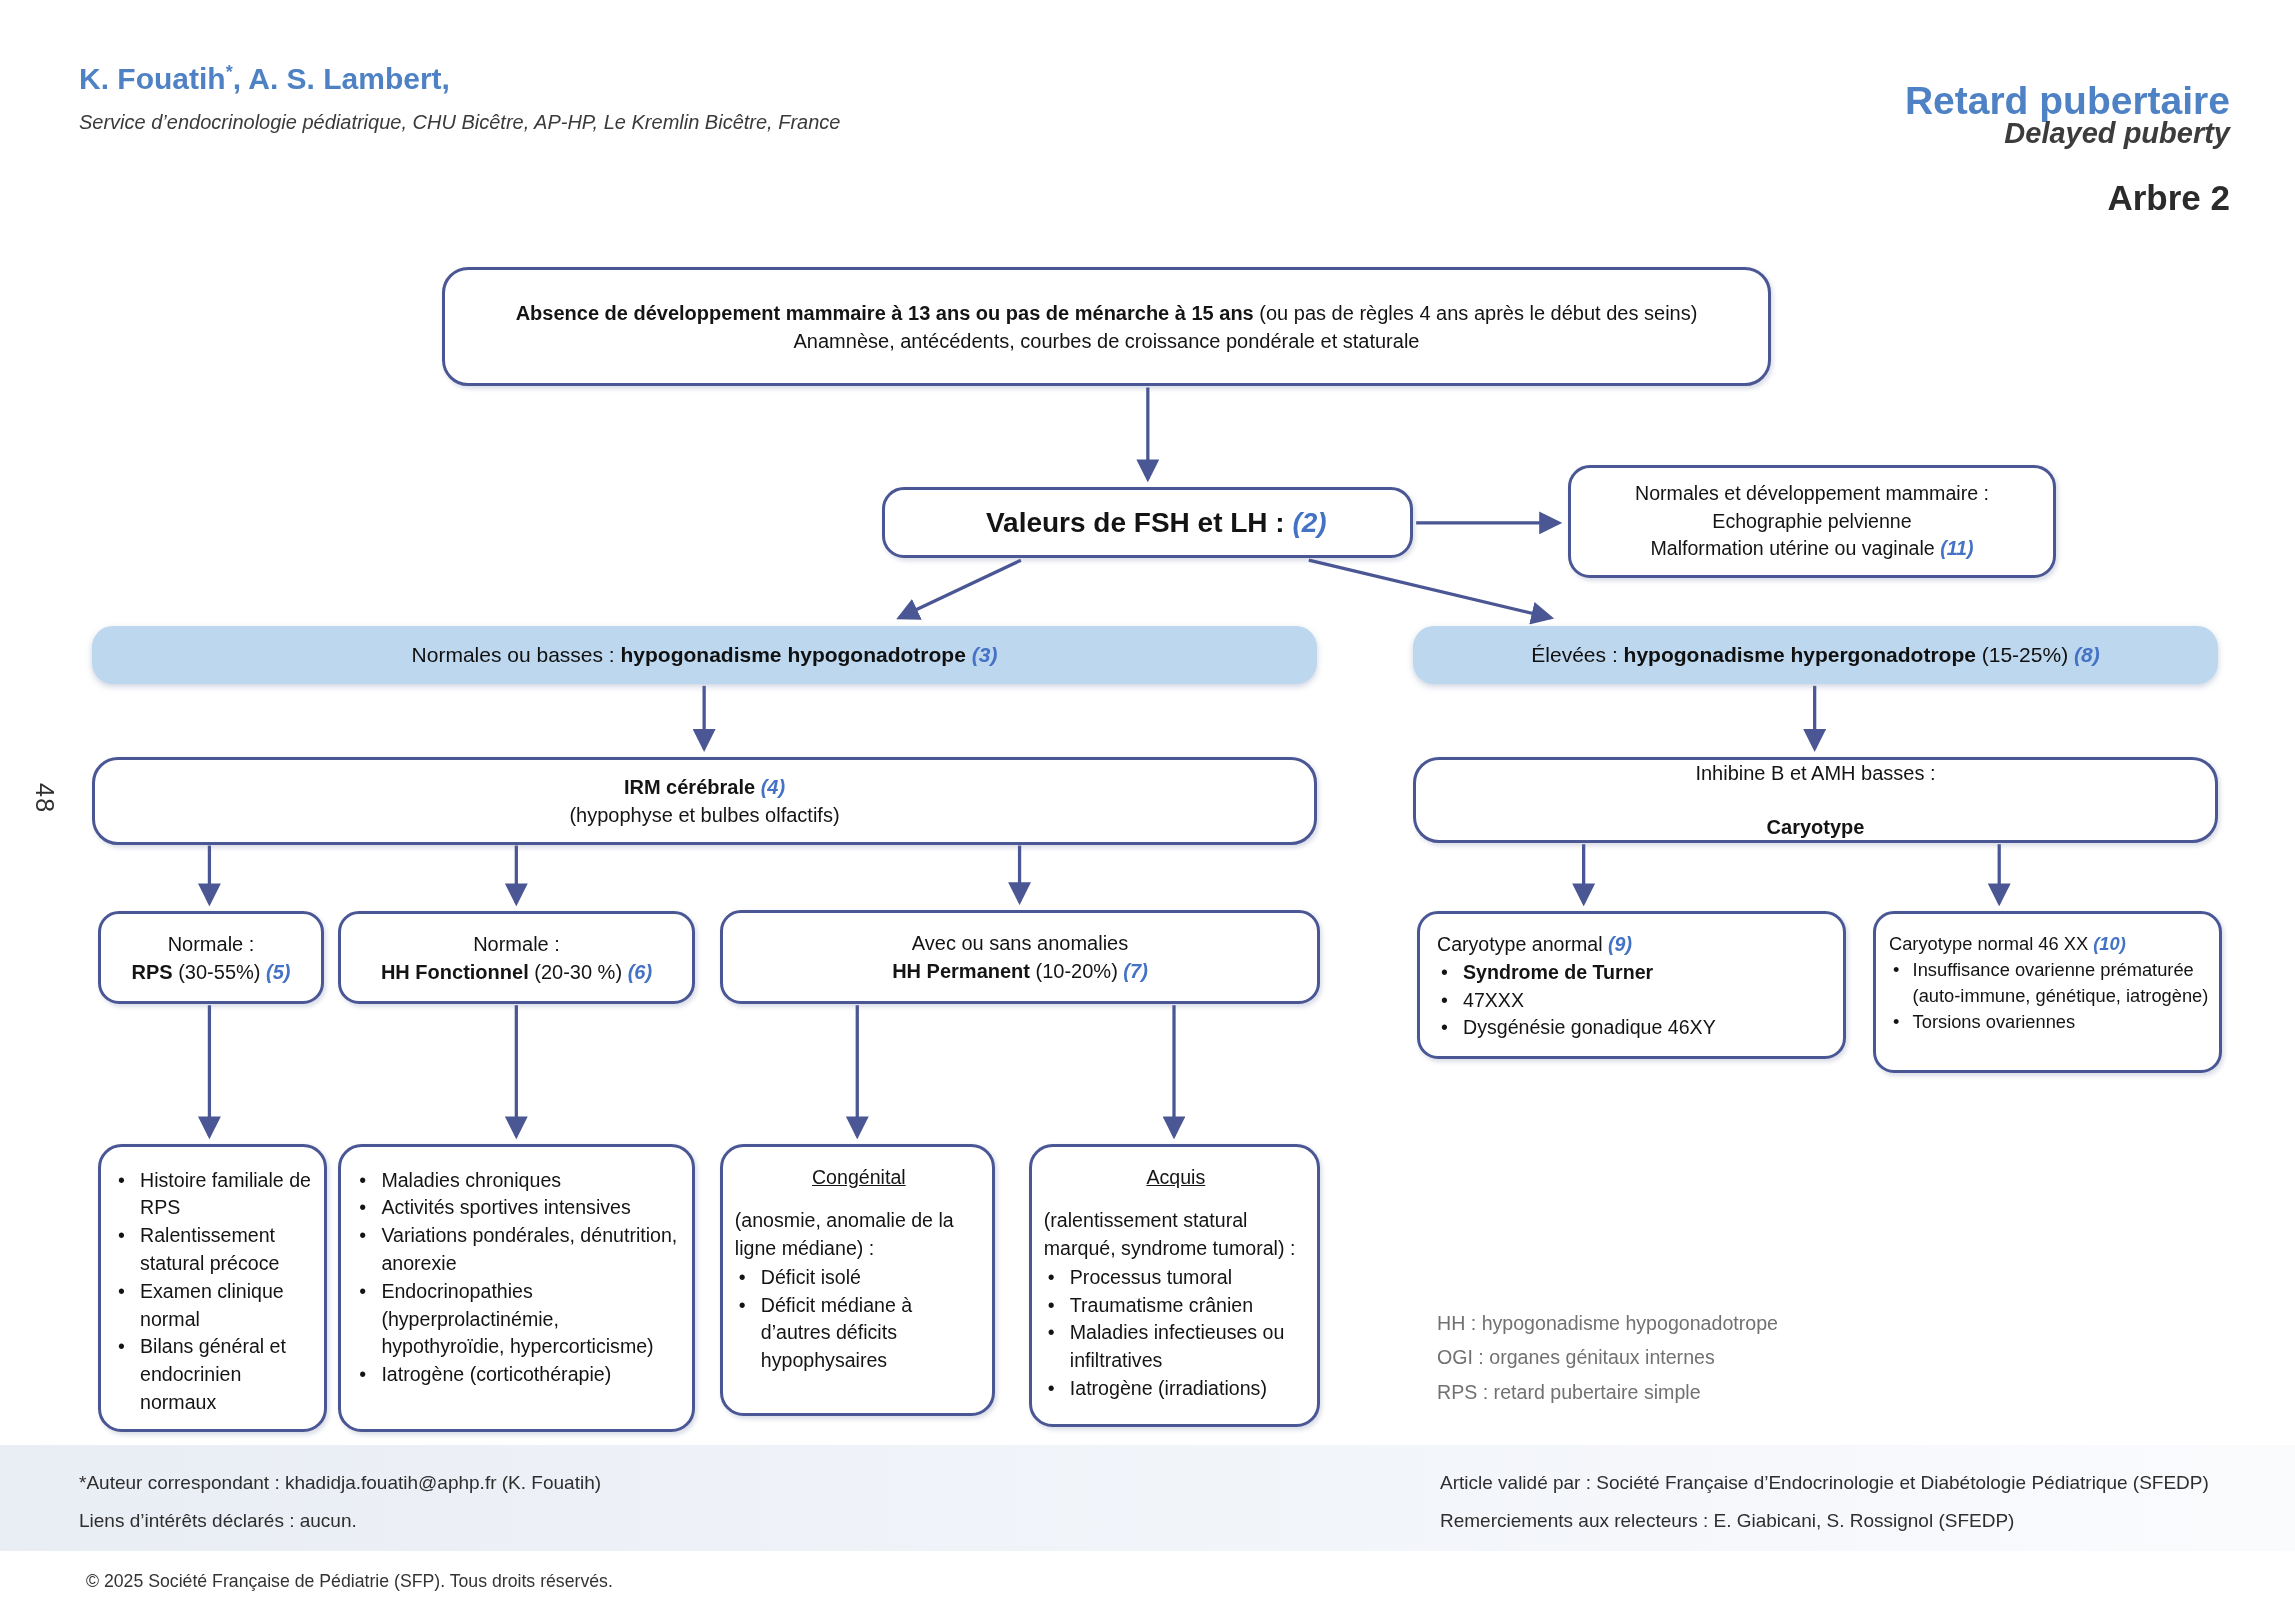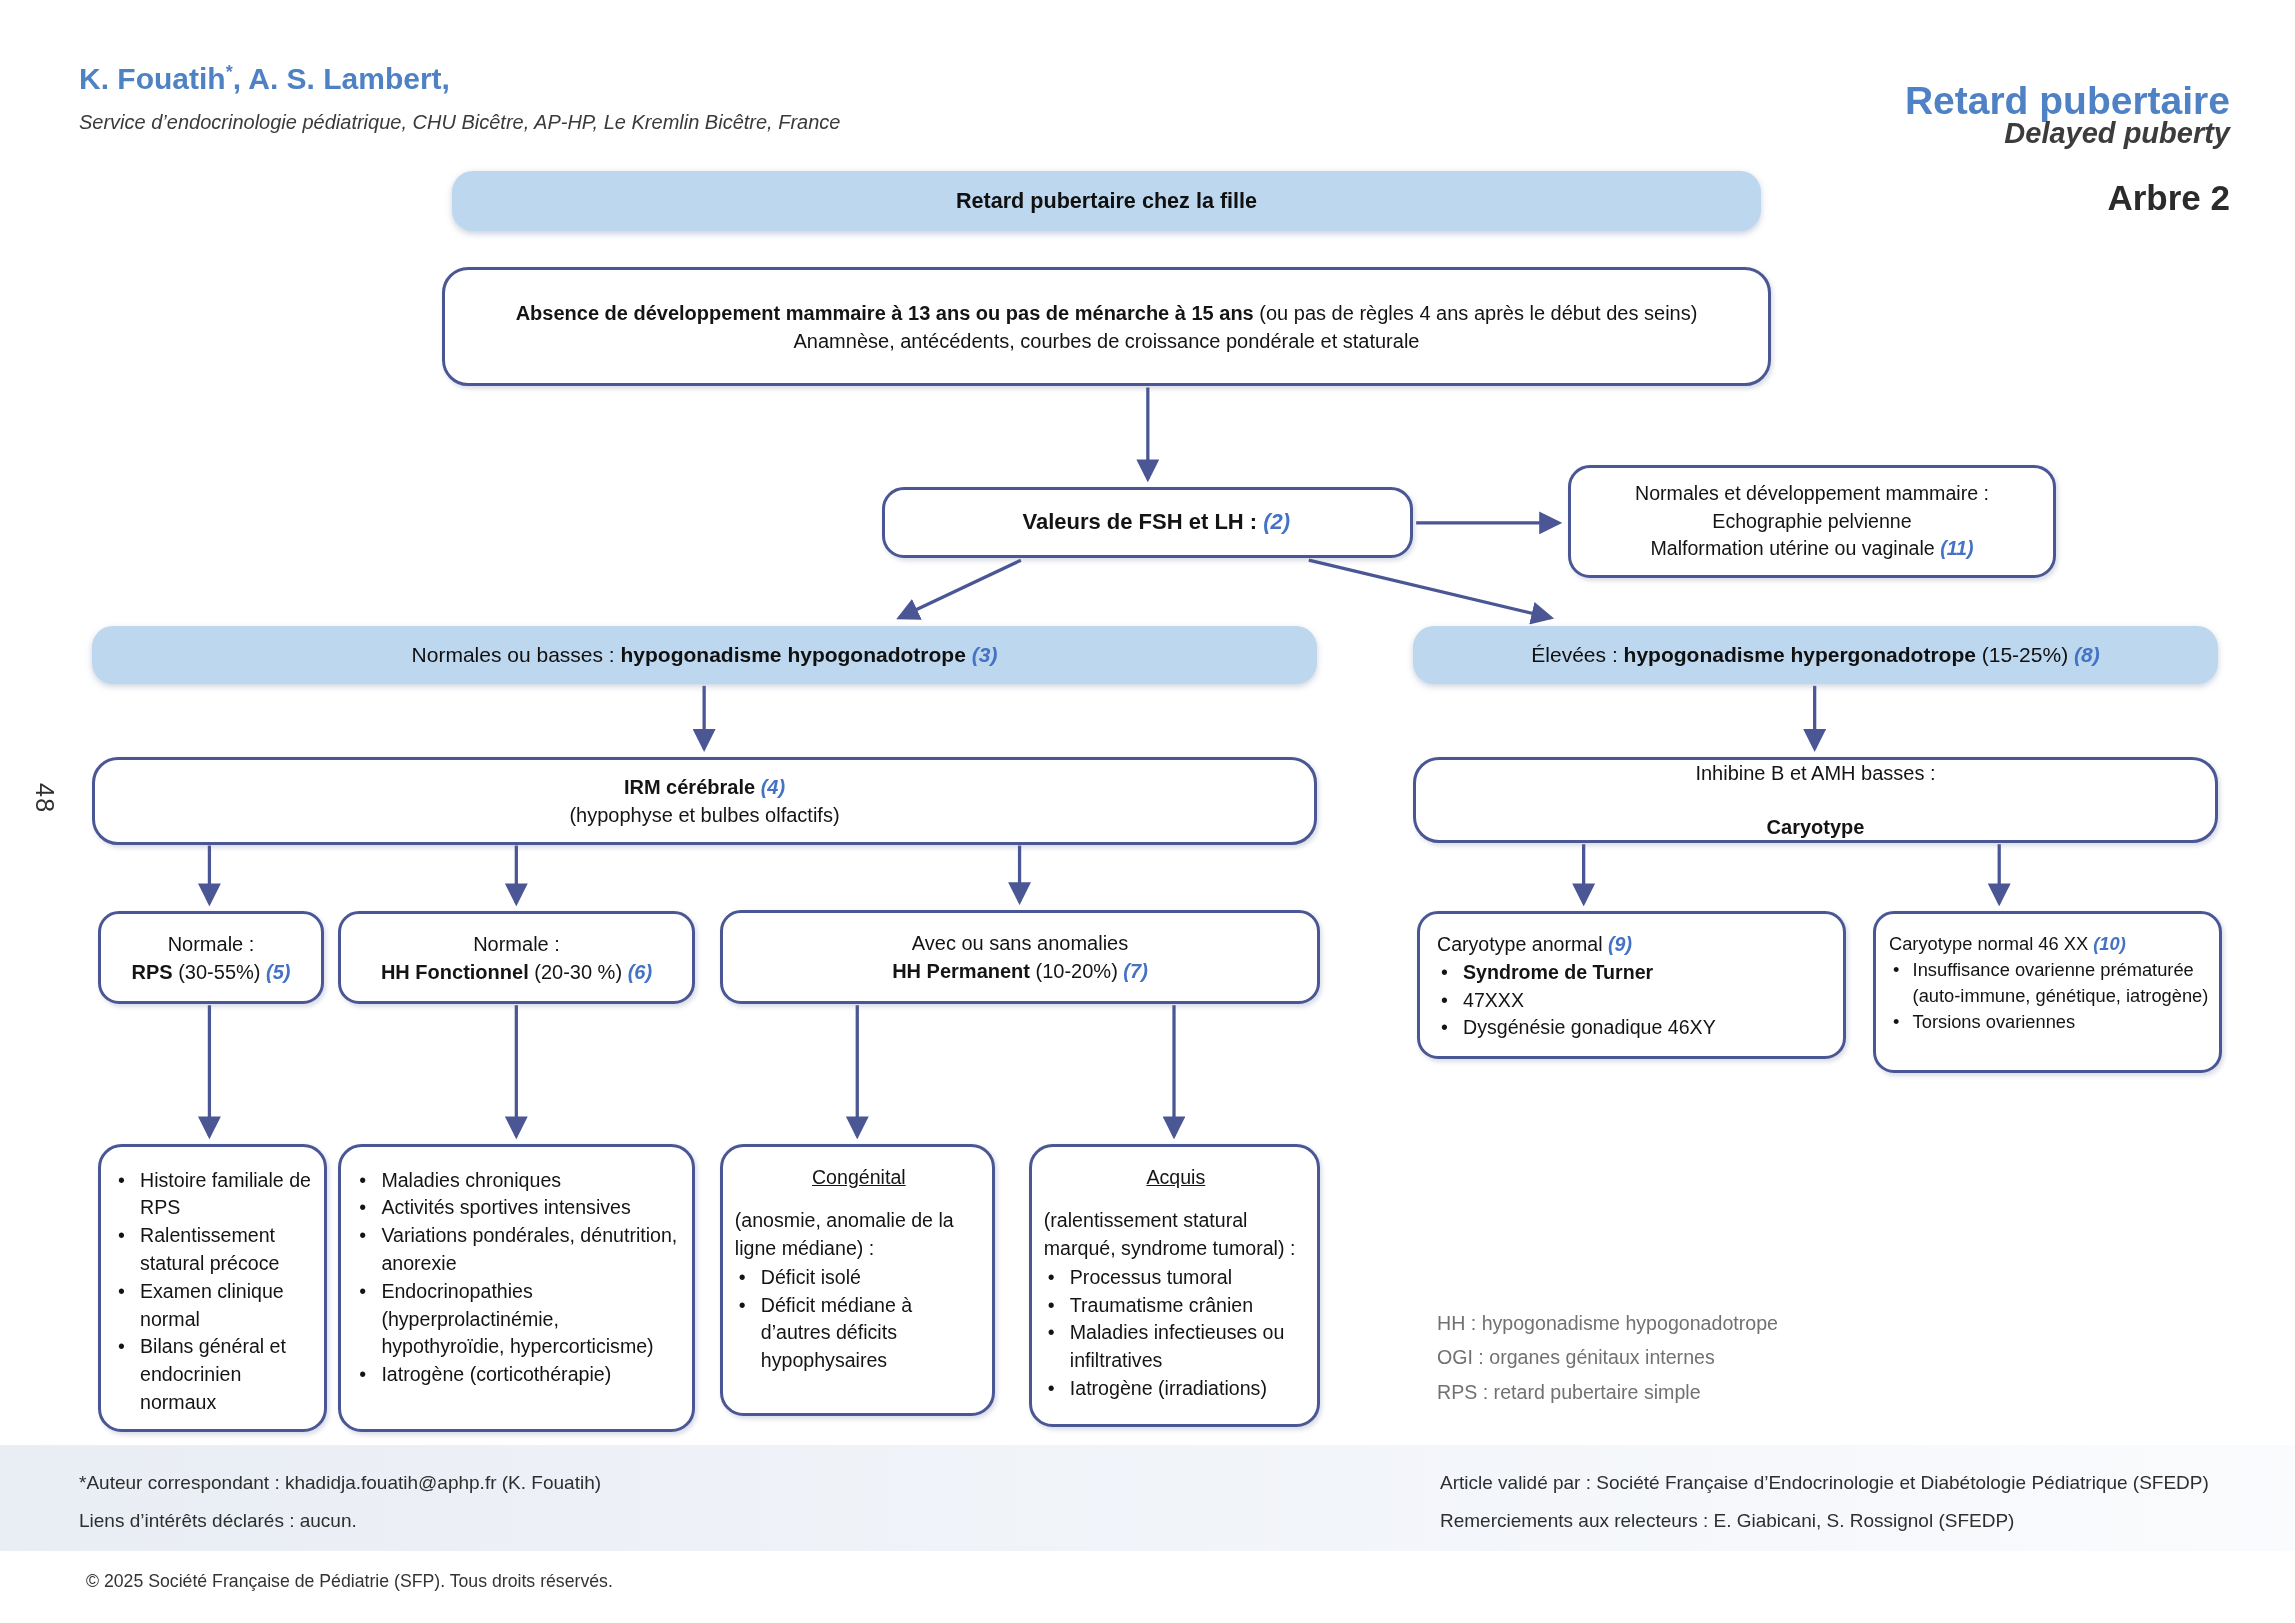--- a/index.html
+++ b/index.html
@@ -81,30 +81,27 @@
       <line x1="1558" y1="1292" x2="1558" y2="1378" marker-end="url(#ah)"></line>
       <line x1="2420" y1="1290" x2="2420" y2="1380" marker-end="url(#ah)"></line>
       <line x1="3055" y1="1290" x2="3055" y2="1380" marker-end="url(#ah)"></line>
       <line x1="320" y1="1536" x2="320" y2="1736" marker-end="url(#ah)"></line>
       <line x1="789" y1="1536" x2="789" y2="1736" marker-end="url(#ah)"></line>
       <line x1="1310" y1="1536" x2="1310" y2="1736" marker-end="url(#ah)"></line>
       <line x1="1794" y1="1536" x2="1794" y2="1736" marker-end="url(#ah)"></line>
     </g>
   </svg>
 
-  <div class="pill pill-root" style="left:452px;top:171px;width:1309px;height:60px;">
-      <div class="ln"><span>Retard pubertaire chez la fille</span></div>
-    </div>
 
   <div class="node" style="left:442px;top:267px;width:1329px;height:119px;">
       <div class="ln"><span class="seg-b">Absence de développement mammaire à 13 ans ou pas de ménarche à 15 ans</span><span> (ou pas de règles 4 ans après le début des seins)</span></div>
       <div class="ln"><span>Anamnèse, antécédents, courbes de croissance pondérale et staturale</span></div>
     </div>
 
-  <div class="node" style="left:882px;top:487px;width:531px;height:71px;font-size:22px;border-radius:22px;padding-left:32px;">
+  <div class="node" style="left:882px;top:487px;width:531px;height:71px;font-size:28px;border-radius:22px;padding-left:32px;">
       <div class="ln"><span class="seg-b">Valeurs de FSH et LH : </span><span class="seg-ref">(2)</span></div>
     </div>
 
   <div class="node sm" style="left:1568px;top:465px;width:488px;height:113px;border-radius:22px;">
       <div class="ln"><span>Normales et développement mammaire :</span></div>
       <div class="ln"><span>Echographie pelvienne</span></div>
       <div class="ln"><span>Malformation utérine ou vaginale </span><span class="seg-ref">(11)</span></div>
     </div>
 
   <div class="pill" style="left:92px;top:626px;width:1225px;height:58px;">

